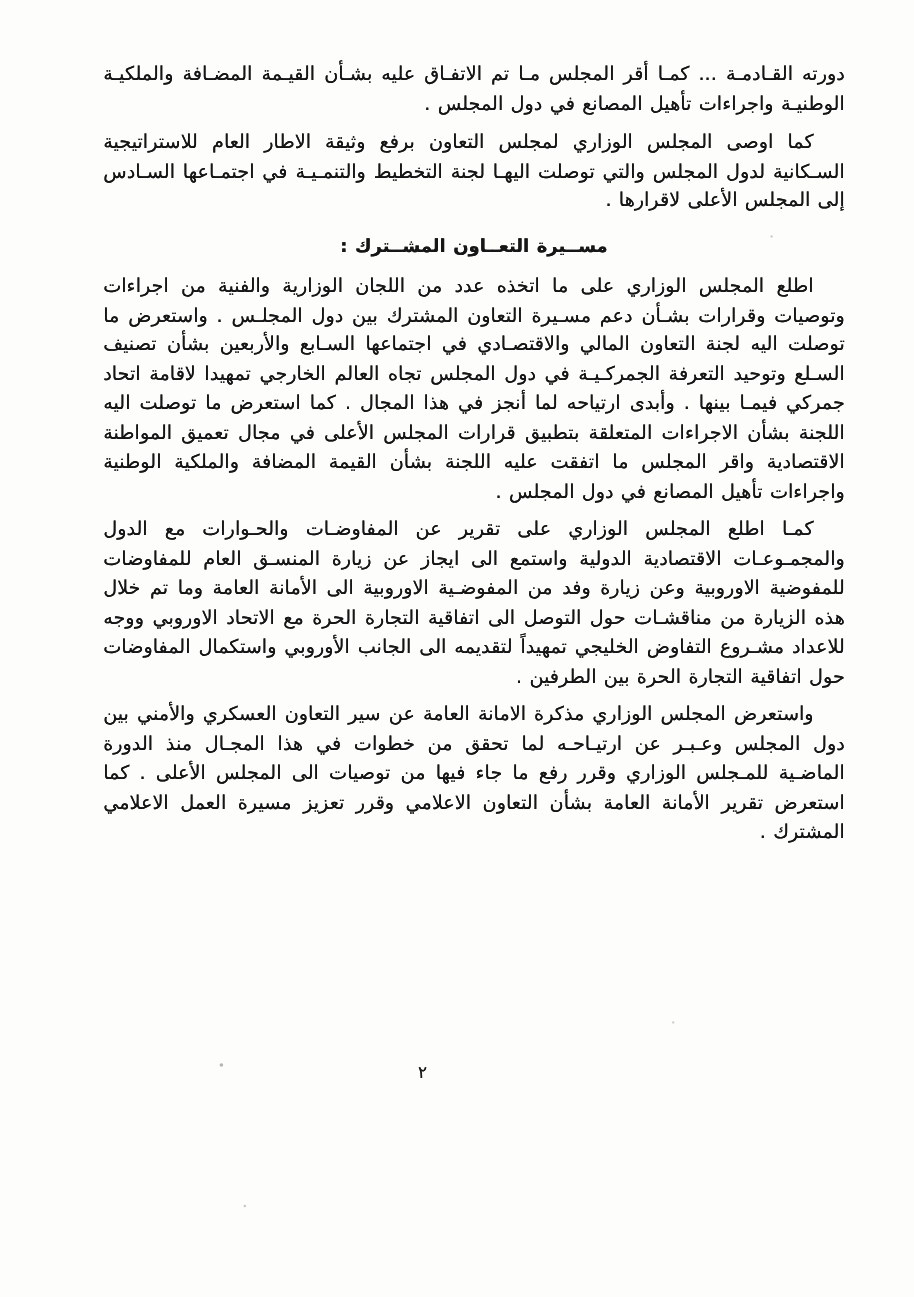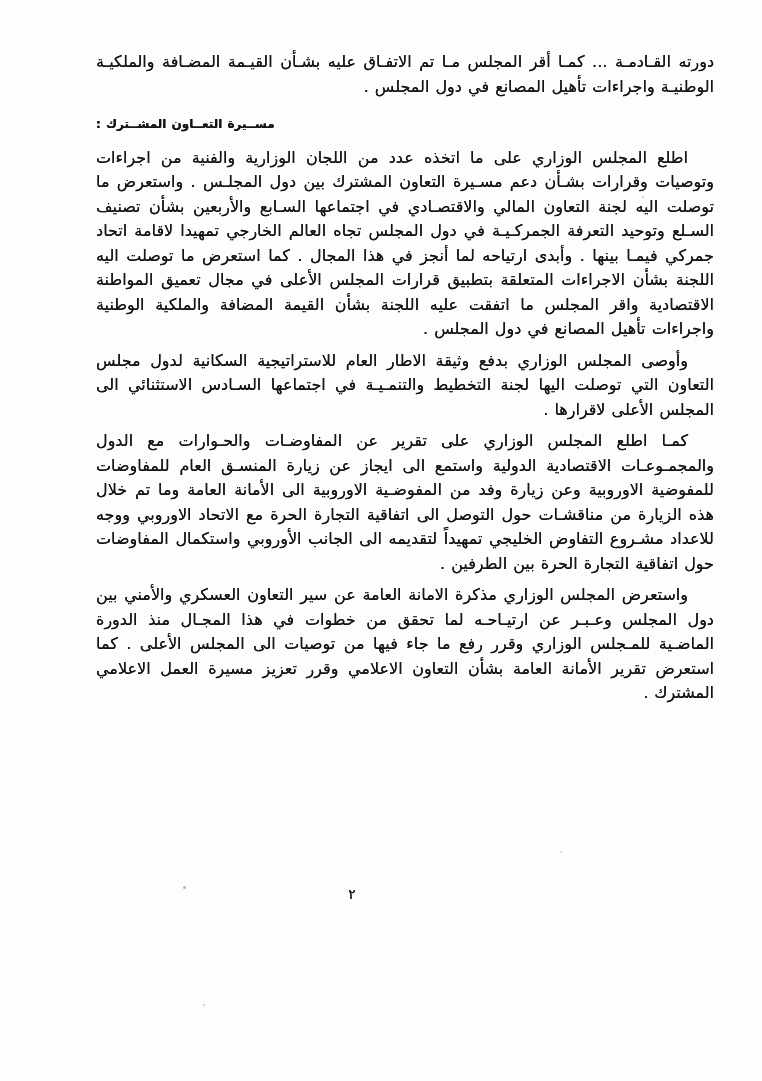--- a/index.html
+++ b/index.html
@@ -14,39 +14,39 @@
     height: 1081px;
     margin: 0 auto;
     background: #fdfdfb;
     overflow: hidden;
     color: #161616;
     font-family: "DejaVu Sans", sans-serif;
   }
   .content {
     position: absolute;
     top: 50px;
-    right: 48px;
+    right: 58px;
     width: 618px;
     direction: rtl;
     text-align: justify;
     font-size: 16px;
     line-height: 24.5px;
     word-spacing: 1px;
     text-shadow: 0 0 0.35px #1b1b1b; 
   }
   .para {
     margin: 0 0 7px 0;
   }
   .para.indent {
     text-indent: 26px;
   }
   .heading {
-    font-size: 12px;
+    font-size: 15px;
     font-weight: bold;
-    text-align: left;
+    text-align: center;
     margin: 13px 0 9px 0;
     letter-spacing: 0.2px;
   }
   .page-number {
     position: absolute;
     top: 886px;
     left: 340px;
     width: 24px;
     text-align: center;
     font-size: 14px;
@@ -64,26 +64,26 @@
   .speck.s4 { left: 560px; top: 851px; width: 2px; height: 2px; opacity: .4; }
 </style>
 </head>
 <body>
 
 <div class="page">
 
   <div class="content">
     <p class="para">دورته القـادمـة ... كمـا أقر المجلس مـا تم الاتفـاق عليه بشـأن القيـمة المضـافة والملكيـة الوطنيـة واجراءات تأهيل المصانع في دول المجلس .</p>
 
+    <p class="para indent">كما اوصى المجلس الوزاري لمجلس التعاون برفع وثيقة الاطار العام للاستراتيجية السـكانية لدول المجلس والتي توصلت اليهـا لجنة التخطيط والتنمـيـة في اجتمـاعها السـادس إلى المجلس الأعلى لاقرارها .</p>
 
     <h2 class="heading">مســيرة التعــاون المشــترك :</h2>
 
     <p class="para indent">اطلع المجلس الوزاري على ما اتخذه عدد من اللجان الوزارية والفنية من اجراءات وتوصيات وقرارات بشـأن دعم مسـيرة التعاون المشترك بين دول المجلـس . واستعرض ما توصلت اليه لجنة التعاون المالي والاقتصـادي في اجتماعها السـابع والأربعين بشأن تصنيف السـلع وتوحيد التعرفة الجمركـيـة في دول المجلس تجاه العالم الخارجي تمهيدا لاقامة اتحاد جمركي فيمـا بينها . وأبدى ارتياحه لما أنجز في هذا المجال . كما استعرض ما توصلت اليه اللجنة بشأن الاجراءات المتعلقة بتطبيق قرارات المجلس الأعلى في مجال تعميق المواطنة الاقتصادية واقر المجلس ما اتفقت عليه اللجنة بشأن القيمة المضافة والملكية الوطنية واجراءات تأهيل المصانع في دول المجلس .</p>
 
-    <p class="para indent">وأوصى المجلس الوزاري بدفع وثيقة الاطار العام للاستراتيجية السكانية لدول مجلس التعاون التي توصلت اليها لجنة التخطيط والتنمـيـة في اجتماعها السـادس الاستثنائي الى المجلس الأعلى لاقرارها .</p>
 
 
     <p class="para indent">كمـا اطلع المجلس الوزاري على تقرير عن المفاوضـات والحـوارات مع الدول والمجمـوعـات الاقتصادية الدولية واستمع الى ايجاز عن زيارة المنسـق العام للمفاوضات للمفوضية الاوروبية وعن زيارة وفد من المفوضـية الاوروبية الى الأمانة العامة وما تم خلال هذه الزيارة من مناقشـات حول التوصل الى اتفاقية التجارة الحرة مع الاتحاد الاوروبي ووجه للاعداد مشـروع التفاوض الخليجي تمهيداً لتقديمه الى الجانب الأوروبي واستكمال المفاوضات حول اتفاقية التجارة الحرة بين الطرفين .</p>
 
 
     <p class="para indent">واستعرض المجلس الوزاري مذكرة الامانة العامة عن سير التعاون العسكري والأمني بين دول المجلس وعـبـر عن ارتيـاحـه لما تحقق من خطوات في هذا المجـال منذ الدورة الماضـية للمـجلس الوزاري وقرر رفع ما جاء فيها من توصيات الى المجلس الأعلى . كما استعرض تقرير الأمانة العامة بشأن التعاون الاعلامي وقرر تعزيز مسيرة العمل الاعلامي المشترك .</p>
   </div>
 
   <div class="page-number">٢</div>
 

